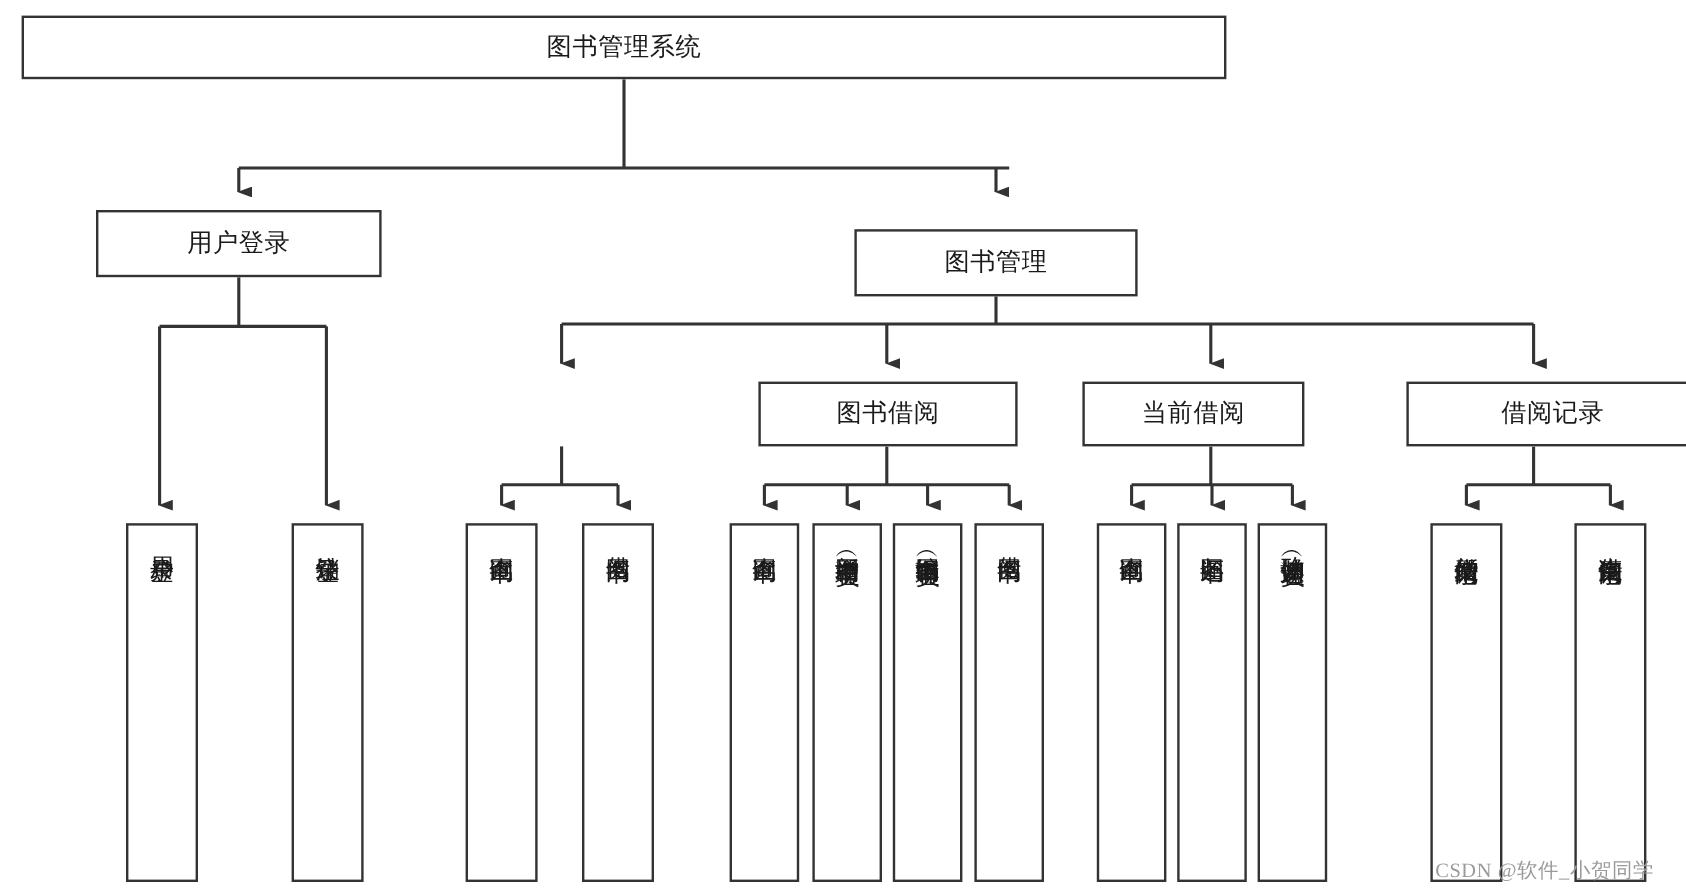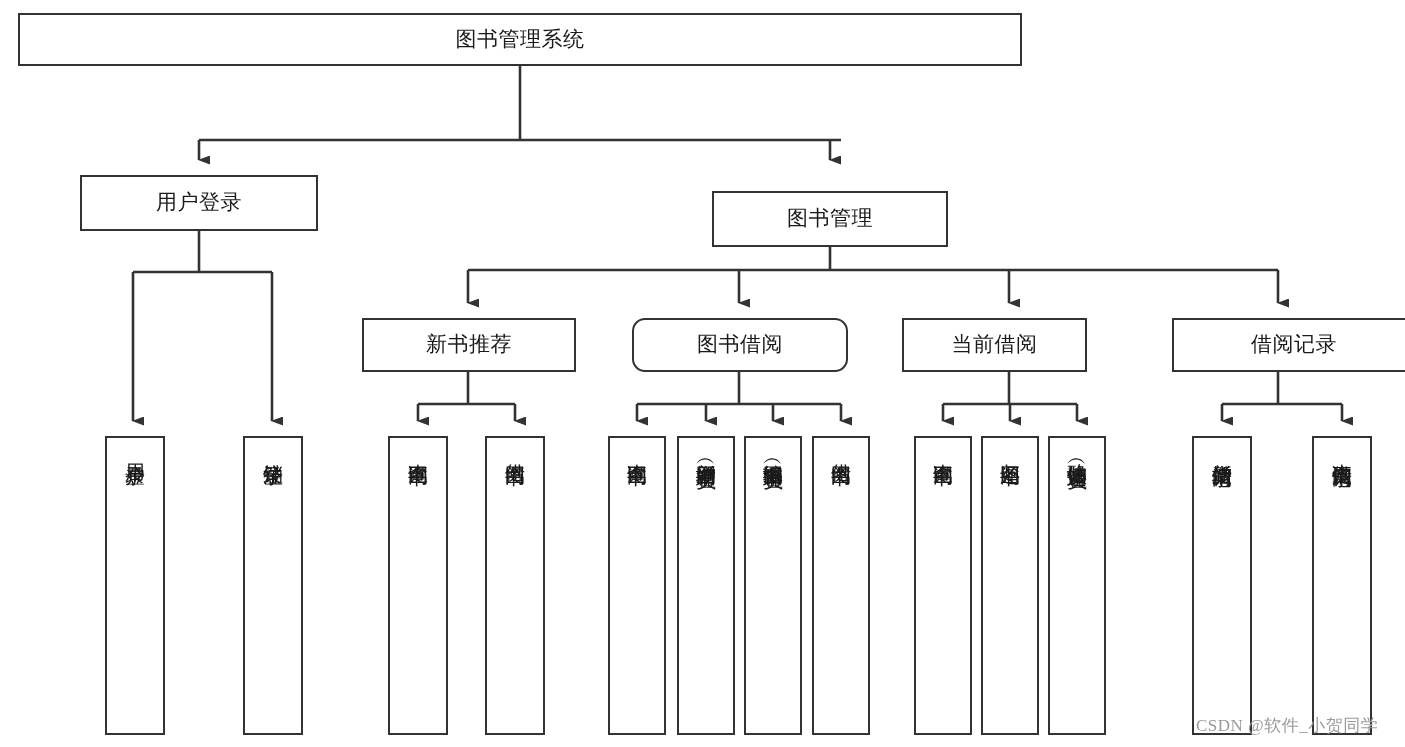--- a/index.html
+++ b/index.html
@@ -126,24 +126,21 @@
     <span>图书管理系统</span>
   </div>
 
   <div class="node horizontal" style="left:80px; top:175px; width:238px; height:56px;">
     <span>用户登录</span>
   </div>
   <div class="node horizontal" style="left:712px; top:175px; width:236px; height:56px;margin-top:16px;">
     <span>图书管理</span>
   </div>
 
-  <div class="node horizontal" style="left:362px; top:318px; width:214px; height:54px;">
-    <span>新书推荐</span>
-  </div>
-  <div class="node horizontal" style="left:632px; top:318px; width:216px; height:54px;border-radius:13px;">
+  <div class="node horizontal" style="left:632px; top:318px; width:216px; height:54px;">
     <span>图书借阅</span>
   </div>
   <div class="node horizontal" style="left:902px; top:318px; width:185px; height:54px;">
     <span>当前借阅</span>
   </div>
   <div class="node horizontal" style="left:1172px; top:318px; width:244px; height:54px;">
     <span>借阅记录</span>
   </div>
 
   <div class="node leaf" style="left:105px; top:436px; width:60px; height:299px;">

